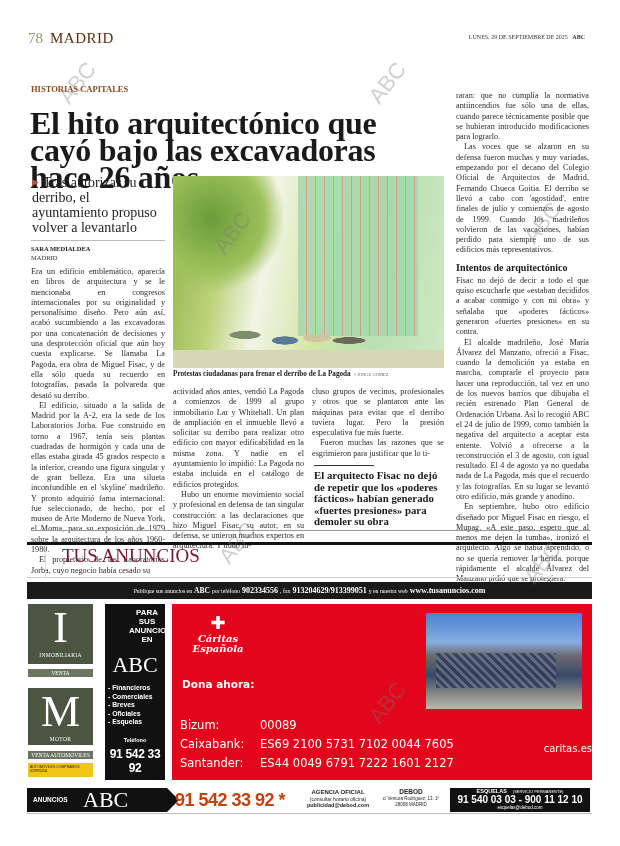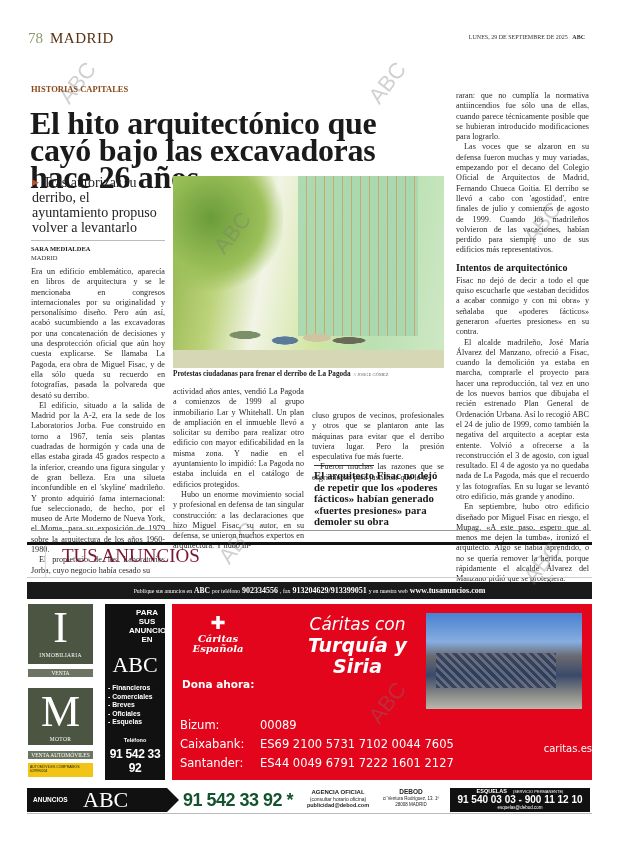--- a/index.html
+++ b/index.html
@@ -13,21 +13,21 @@
     .subhead { position: absolute; left: 32px; top: 175px; width: 130px; font-family: "Liberation Serif", serif; font-size: 14px; line-height: 15px; color: #222; }
     .subhead .tri { color: #b5543a; font-size: 9px; margin-right: 4px; vertical-align: 2px; }
     .byline-rule { position: absolute; left: 31px; top: 240px; width: 134px; border-top: 1px solid #bbb; }
     .author { position: absolute; left: 31px; top: 245px; font-family: "Liberation Serif", serif; font-weight: bold; font-size: 6.5px; color: #222; }
     .city { position: absolute; left: 31px; top: 254px; font-family: "Liberation Serif", serif; font-size: 6.5px; color: #333; }
     .col { position: absolute; font-family: "Liberation Serif", serif; font-size: 8.2px; line-height: 10.3px; color: #2a2a2a; text-align: justify; }
     .col p { text-indent: 8px; }
     .col p.first { text-indent: 0; }
     .col1 { left: 31px; top: 267px; width: 134px; }
     .col2 { left: 173px; top: 387px; width: 131px; }
-    .col3 { left: 312px; top: 387px; width: 132px; margin-top: 24px; }
+    .col3 { left: 312px; top: 387px; width: 132px; }
     .col4 { left: 456px; top: 91px; width: 133px; }
     .subtitle { font-weight: bold; font-size: 10px; line-height: 12px; color: #1a1a1a; margin: 6px 0 2px; text-indent: 0 !important; }
     .photo { position: absolute; left: 173px; top: 176px; width: 271px; height: 192px; background: linear-gradient(100deg, #8fb24a 0%, #bcd37a 20%, #f2f4e6 35%, #d3e6a4 55%, #b9e0b2 75%, #cfe8c5 100%); overflow: hidden; }
     .photo .tower { position: absolute; left: 125px; top: 0; width: 120px; height: 160px; background: repeating-linear-gradient(90deg, #a8d8b0 0 8px, #c8a46a 8px 9px), #b3dcb4; opacity: .9; }
     .photo .tree { position: absolute; left: -10px; top: -10px; width: 120px; height: 130px; background: radial-gradient(circle at 40% 40%, #6a9c3a, #9cc05a 50%, transparent 70%); }
     .photo .people { position: absolute; left: 40px; bottom: 0; width: 160px; height: 55px; background: radial-gradient(ellipse at 20% 40%, #7a8f6a 0 8%, transparent 9%), radial-gradient(ellipse at 45% 50%, #5a7a9a 0 10%, transparent 11%), radial-gradient(ellipse at 65% 45%, #cfc4a0 0 9%, transparent 10%), radial-gradient(ellipse at 85% 50%, #6a6a5a 0 8%, transparent 9%); }
     .photo .ground { position: absolute; left: 0; bottom: 0; width: 100%; height: 18px; background: #d6d7b4; }
     .caption { position: absolute; left: 173px; top: 370px; font-family: "Liberation Serif", serif; font-weight: bold; font-size: 7.2px; color: #222; }
     .caption .credit { font-weight: normal; font-size: 4.5px; color: #666; margin-left: 3px; }
     .pull-rule { position: absolute; left: 314px; top: 465px; width: 60px; border-top: 1px solid #333; }
@@ -66,21 +66,21 @@
     .caritas .img { position: absolute; left: 254px; top: 9px; width: 156px; height: 96px; background: linear-gradient(180deg, #4a80d0 0%, #86aee0 30%, #6a6a70 45%, #3a4a6a 65%, #8a8a88 85%, #b8b8b0 100%); }
     .caritas .img::after { content: ""; position: absolute; left: 10px; top: 40px; width: 120px; height: 35px; background: repeating-linear-gradient(45deg, #2a3a5a 0 3px, #6a6e80 3px 6px); opacity: .8; }
     .caritas .bank { position: absolute; left: 8px; font-size: 11.5px; line-height: 14px; }
     .caritas .bank .lbl { display: inline-block; width: 80px; }
     .b1 { top: 114px; } .b2 { top: 133px; } .b3 { top: 152px; }
     .caritas .web { position: absolute; right: 0; top: 139px; font-size: 10px; }
     .foot { position: absolute; left: 27px; top: 788px; width: 565px; height: 26px; }
     .foot .arrow { position: absolute; left: 0; top: 0; width: 152px; height: 24px; background: #111; clip-path: polygon(0 0, 140px 0, 152px 12px, 140px 24px, 0 24px); color: #fff; }
     .foot .arrow .an { position: absolute; left: 6px; top: 8px; font-family: "Liberation Sans", sans-serif; font-weight: bold; font-size: 6.5px; }
     .foot .arrow .abc { position: absolute; left: 56px; top: 0; font-family: "Liberation Serif", serif; font-size: 22px; line-height: 24px; }
-    .foot .phone { position: absolute; left: 156px; top: 0; font-family: "Liberation Sans", sans-serif; font-weight: bold; font-size: 18px; line-height: 24px; color: #14532d; letter-spacing: -.5px; text-align: center; }
+    .foot .phone { position: absolute; left: 148px; top: 0; font-family: "Liberation Sans", sans-serif; font-weight: bold; font-size: 18px; line-height: 24px; color: #c2410c; letter-spacing: -.5px; text-align: center; }
     .foot .agencia { position: absolute; left: 275px; top: 1px; width: 72px; text-align: center; font-family: "Liberation Sans", sans-serif; line-height: 6.5px; }
     .foot .agencia .a1 { font-size: 6px; font-weight: bold; }
     .foot .agencia .a2 { font-size: 5px; }
     .foot .agencia .a3 { font-size: 5.5px; font-weight: bold; }
     .foot .debod { position: absolute; left: 348px; top: 1px; width: 72px; text-align: center; font-family: "Liberation Sans", sans-serif; line-height: 6.5px; }
     .foot .debod .d1 { font-size: 6.5px; font-weight: bold; }
     .foot .debod .d2 { font-size: 4.5px; }
     .foot .esq { position: absolute; left: 423px; top: 0; width: 140px; height: 24px; background: #111; color: #fff; text-align: center; font-family: "Liberation Sans", sans-serif; }
     .foot .esq .e1 { font-size: 5.5px; font-weight: bold; line-height: 7px; }
     .foot .esq .e1 span { font-weight: normal; font-size: 4px; margin-left: 6px; }
@@ -186,24 +186,20 @@
   <div class="tel">91 542 33 92</div>
   <div class="mail">publicidad@debod.com</div>
 </div>
 
 <div class="caritas">
   <div class="logo">
     <div class="cross">✚</div>
     <div class="brand">Cáritas Española</div>
   </div>
   <div class="dona">Dona ahora:</div>
-  <div class="head">
-      <div>Cáritas con</div>
-      <div class="b">Turquía y Siria</div>
-    </div>
   <div class="img"></div>
   <div class="bank b1"><span class="lbl">Bizum:</span><span>00089</span></div>
   <div class="bank b2"><span class="lbl">Caixabank:</span><span>ES69 2100 5731 7102 0044 7605</span></div>
   <div class="bank b3"><span class="lbl">Santander:</span><span>ES44 0049 6791 7222 1601 2127</span></div>
   <div class="web">caritas.es</div>
 </div>
 
 <div class="foot">
   <div class="arrow">
     <span class="an">ANUNCIOS</span>

